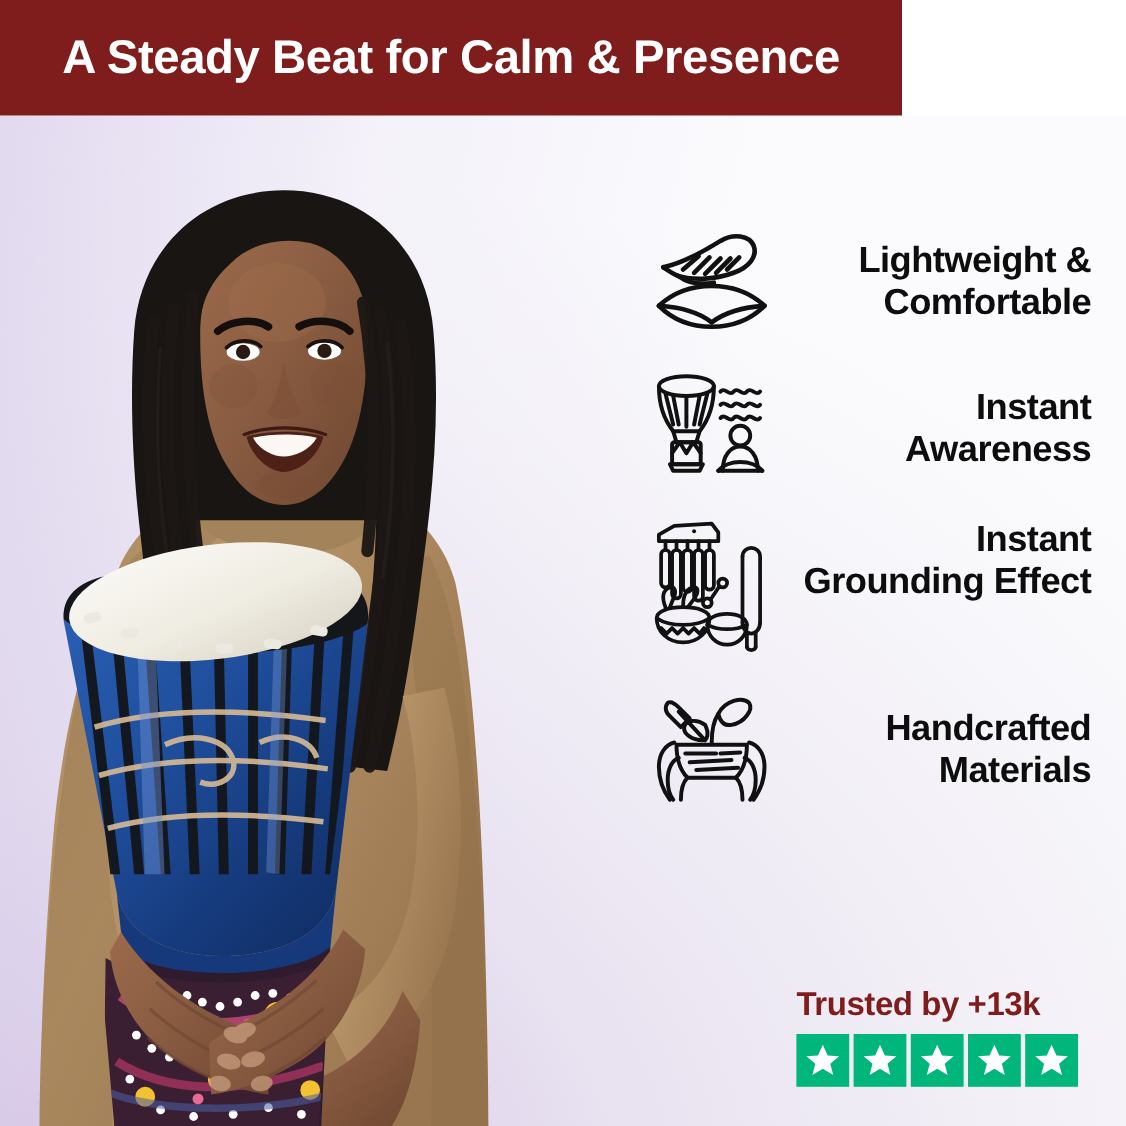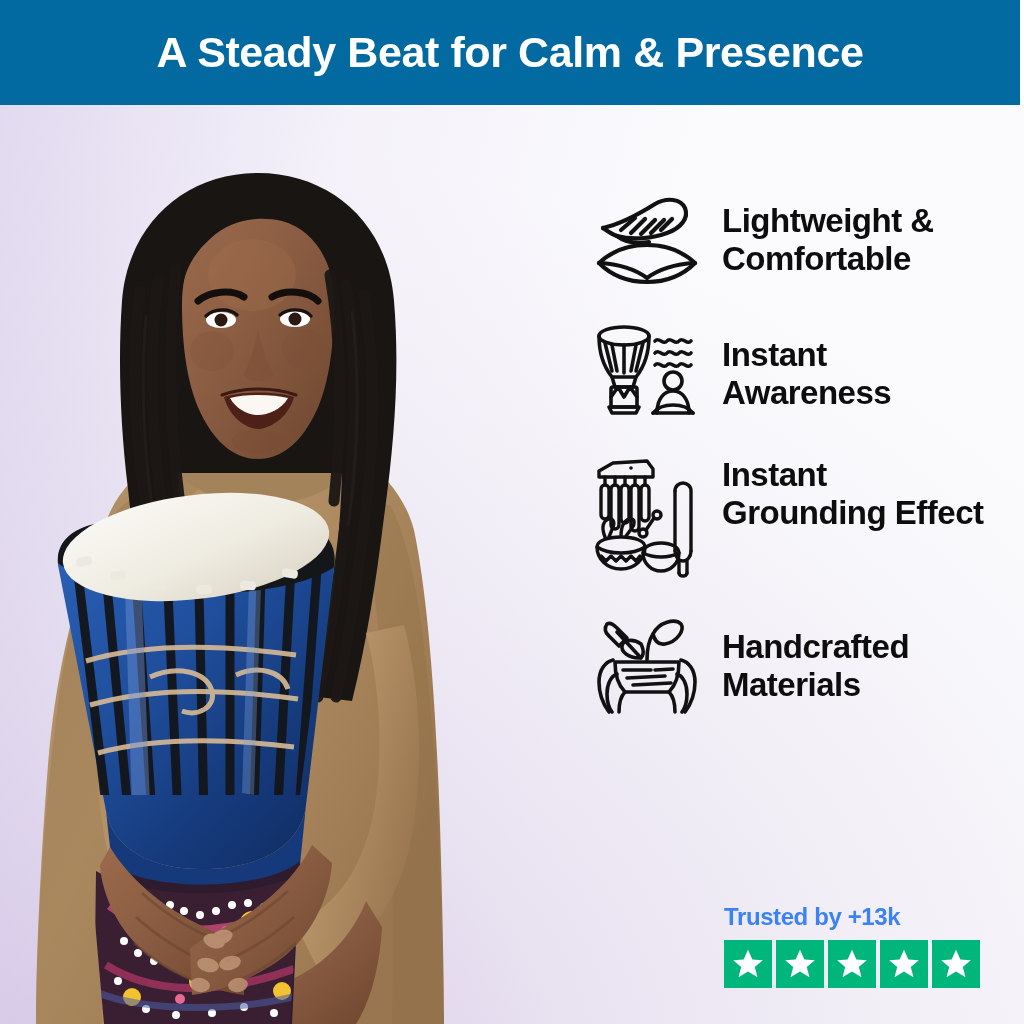--- a/index.html
+++ b/index.html
@@ -11,22 +11,22 @@
   }
   #stage {
     position:relative;
     width:1024px; height:1024px;
     overflow:hidden;
   }
 
   
   #banner {
     position:absolute; left:0; top:0;
-    width:1020px; height:105px;
-    background:#0369a1;
+    width:820px; height:105px;
+    background:#7f1d1d;
     display:flex; align-items:center; justify-content:center;
     z-index:30;
   }
   #banner-title {
     color:#ffffff;
     font-size:43px;
     font-weight:bold;
     letter-spacing:-0.4px;
     white-space:nowrap;
     text-align:center;
@@ -46,23 +46,24 @@
     background:linear-gradient(105deg, rgba(205,190,228,0.55) 0%, rgba(225,215,240,0.25) 28%, rgba(255,255,255,0.0) 58%);
     z-index:1;
   }
 
   
   #photo { position:absolute; left:0; top:105px; width:620px; height:919px; z-index:5; }
 
   
   #features {
     position:absolute;
-    left:588px; top:188px;
+    left:588px; top:203px;
     width:412px;
     z-index:20;
+    text-align:right;
   }
   .feature {
     display:flex;
     align-items:flex-start;
     margin-bottom:32px;
   }
   .feature-icon {
     flex:0 0 118px;
     height:100px;
     display:flex;
@@ -87,23 +88,23 @@
   #feature-3 .feature-icon { height:130px; }
 
   
   #trust {
     position:absolute;
     right:44px; bottom:36px;
     z-index:20;
     text-align:left;
   }
   #trust-label {
-    font-size:24px;
+    font-size:30px;
     font-weight:bold;
-    color:#3b82f6;
+    color:#7f1d1d;
     letter-spacing:-0.4px;
     margin-bottom:9px;
     white-space:nowrap;
   }
   #stars { display:flex; gap:4px; }
   .star-tile {
     width:48px; height:48px;
     background:#00b67a;
     display:flex; align-items:center; justify-content:center;
   }

